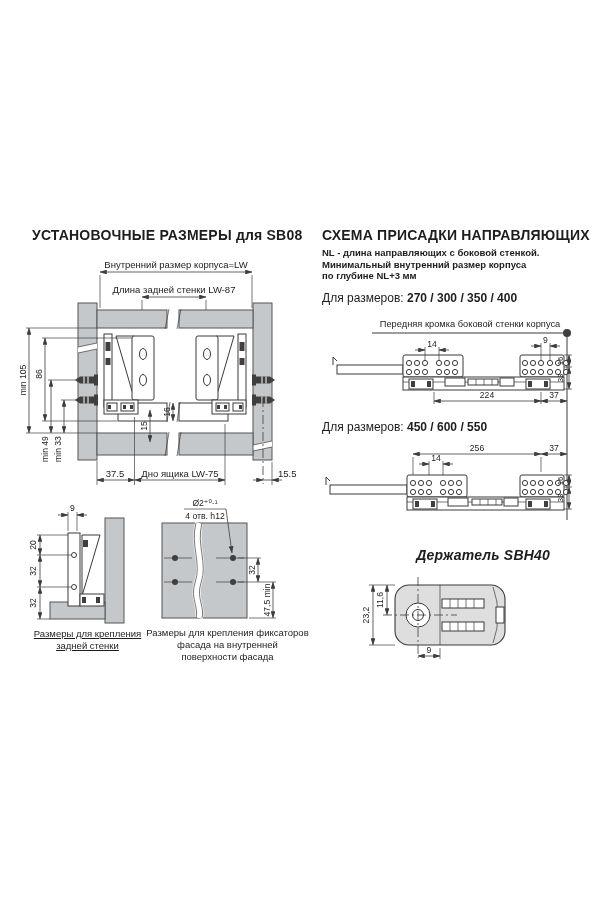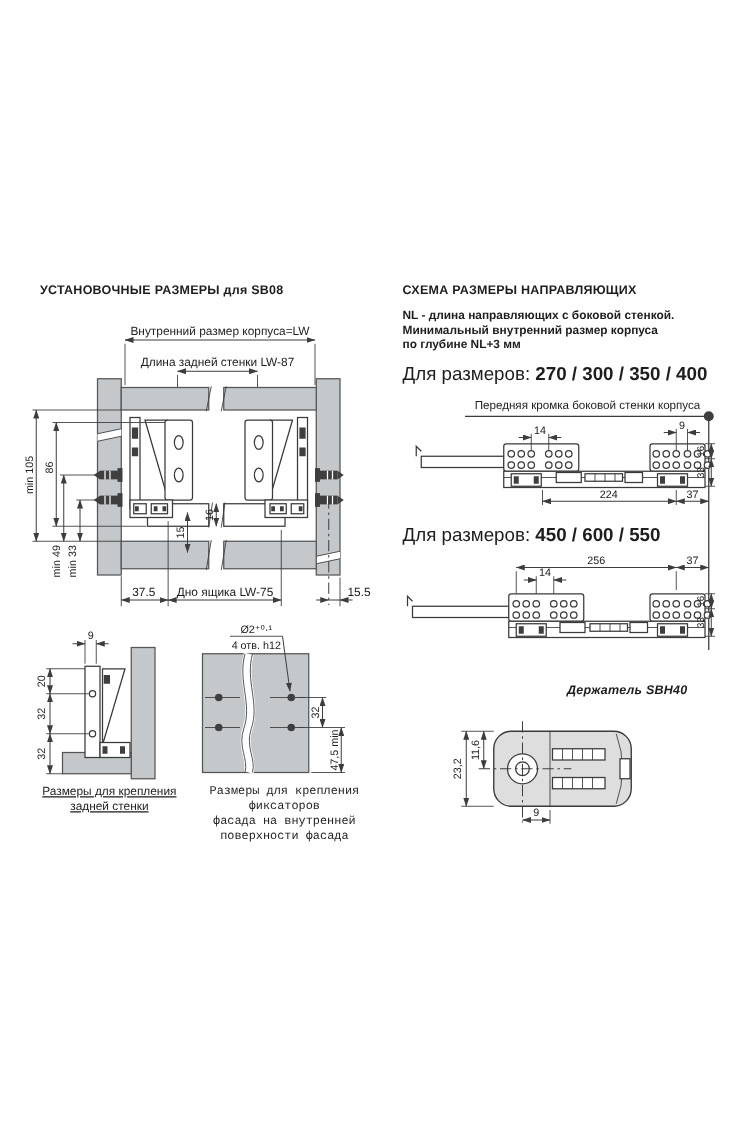--- a/index.html
+++ b/index.html
@@ -1,23 +1,23 @@
 <!DOCTYPE html>
 <html><head>
 <meta charset="utf-8">
 <style>
   html,body{margin:0;padding:0;}
   body{
     width:600px;height:900px;background:#ffffff;position:relative;overflow:hidden;
     font-family:"Liberation Sans","DejaVu Sans",sans-serif;color:#1d1d1d;
   }
   .abs{position:absolute;}
-  .h1{font-size:10px;font-weight:bold;letter-spacing:.2px;white-space:nowrap;}
+  .h1{font-size:14px;font-weight:bold;letter-spacing:.2px;white-space:nowrap;}
   .note{font-size:9.5px;line-height:1.22;white-space:pre-line;font-weight:bold;}
-  .sizes{font-size:15px;white-space:nowrap;}
+  .sizes{font-size:12px;white-space:nowrap;}
   .sizes b{font-weight:bold;}
   .cap{font-size:9.5px;line-height:1.25;text-align:center;white-space:pre-line;}
   svg{display:block;}
   svg text{font-family:"Liberation Sans","DejaVu Sans",sans-serif;fill:#1d1d1d;}
   .dim{stroke:#3d3d3d;stroke-width:.8;fill:none;}
   .thin{stroke:#3d3d3d;stroke-width:.7;fill:none;}
   .str{stroke:#3a3a3a;stroke-width:1;fill:none;}
   .panel{fill:#c5c8ca;stroke:#555;stroke-width:1;}
   .white{fill:#ffffff;stroke:#3a3a3a;stroke-width:1;}
   .dark{fill:#3f3f3f;stroke:none;}
@@ -220,25 +220,25 @@
   <text class="t8" x="53" y="24" text-anchor="middle">4 отв. h12</text>
   <line class="dim" x1="74" y1="14" x2="80" y2="58" marker-end="url(#m3e)"></line>
   <line class="thin" x1="86" y1="63" x2="109" y2="63"></line>
   <line class="thin" x1="86" y1="87" x2="124" y2="87"></line>
   <line class="thin" x1="97" y1="123" x2="124" y2="123"></line>
   <line class="dim" x1="106" y1="63" x2="106" y2="87" marker-start="url(#m3s)" marker-end="url(#m3e)"></line>
   <text class="t8" transform="rotate(-90,103,75)" x="103" y="75" text-anchor="middle">32</text>
   <line class="dim" x1="121" y1="87" x2="121" y2="123" marker-start="url(#m3s)" marker-end="url(#m3e)"></line>
   <text class="t8" transform="rotate(-90,118,105)" x="118" y="105" text-anchor="middle">47,5 min</text>
 </svg>
-<div class="abs cap" style="left:145px;top:627px;width:165px;font-family:Liberation Mono, monospace;">Размеры для крепления фиксаторов
+<div class="abs cap" style="left:145px;top:627px;width:165px;">Размеры для крепления фиксаторов
 фасада на внутренней
 поверхности фасада</div>
 
-<div class="abs h1" style="left:322px;top:227px;">СХЕМА РАЗМЕРЫ НАПРАВЛЯЮЩИХ</div>
+<div class="abs h1" style="left:322px;top:227px;">СХЕМА ПРИСАДКИ НАПРАВЛЯЮЩИХ</div>
 <div class="abs note" style="left:322px;top:247px;width:260px;">NL - длина направляющих с боковой стенкой.
 Минимальный внутренний размер корпуса
 по глубине NL+3 мм</div>
 <div class="abs sizes" style="left:322px;top:291px;">
   <span>Для размеров:</span>
   <b>270 / 300 / 350 / 400</b>
 </div>
 <div class="abs sizes" style="left:322px;top:420px;">
   <span>Для размеров:</span>
   <b>450 / 600 / 550</b>

